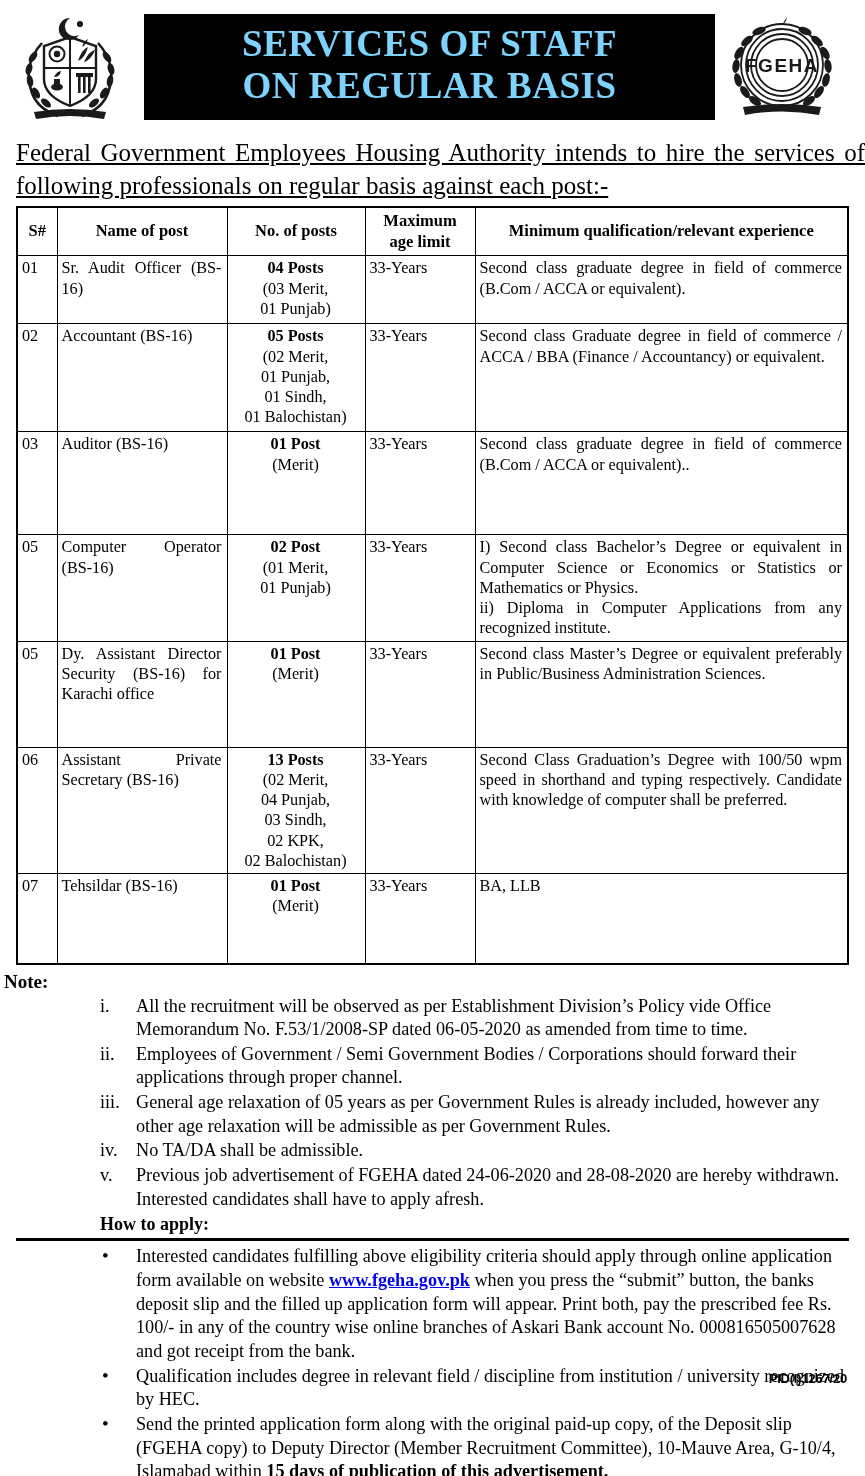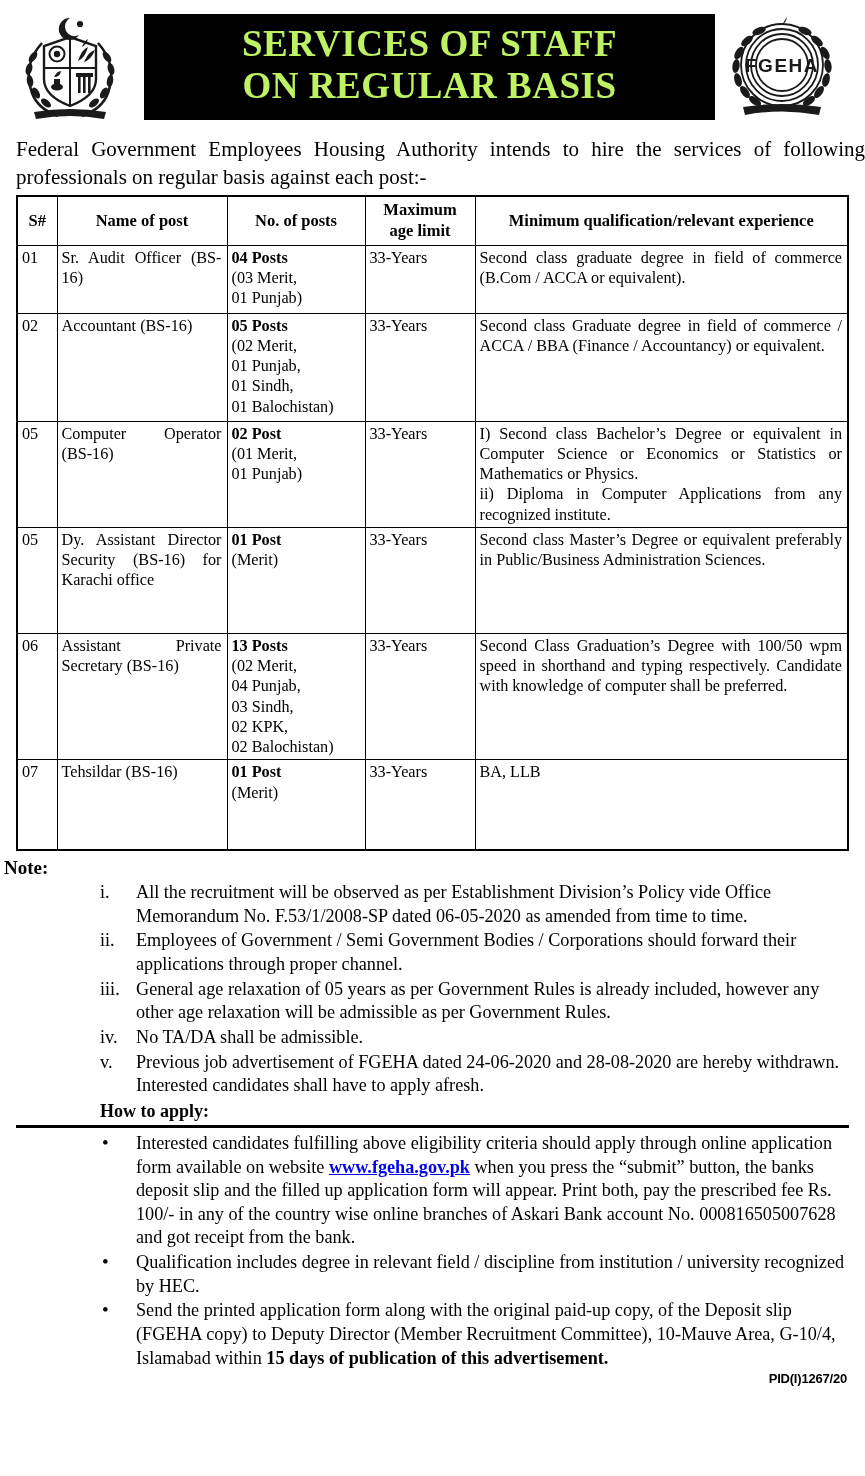--- a/index.html
+++ b/index.html
@@ -33,45 +33,46 @@
   .logo-left, .logo-right {
     width: 118px;
     flex: 0 0 auto;
     display: flex;
     align-items: center;
   }
   .logo-right { width: 130px; }
   .title-banner {
     flex: 1 1 auto;
     background: #000;
-    color: #bef264;
+    color: #7dd3fc;
     margin: 6px 8px 10px 8px;
     display: flex;
     flex-direction: column;
     align-items: center;
     justify-content: center;
     padding: 6px 0 10px 0;
   }
   .title-line {
     font-family: "Liberation Serif", "DejaVu Serif", serif;
     font-weight: bold;
     font-size: 37px;
     line-height: 1.14;
     letter-spacing: 0.5px;
     text-align: center;
     white-space: nowrap;
   }
 
   
   .intro {
     padding: 6px 0 4px 16px;
-    font-size: 21px;
+    font-size: 25px;
     line-height: 1.32;
     text-align: justify;
     text-align-last: left;
+    text-decoration: underline;
   }
 
   
   .tbl-wrap { padding: 0 16px; }
   table.jobs {
     width: 100%;
     border-collapse: collapse;
     border: 2px solid #000;
     table-layout: fixed;
   }
@@ -90,21 +91,21 @@
     padding: 3px 4px;
   }
   col.c-sn   { width: 40px; }
   col.c-name { width: 170px; }
   col.c-posts{ width: 138px; }
   col.c-age  { width: 110px; }
   col.c-qual { width: auto; }
 
   td.sn { text-align: left; padding-left: 7px; }
   td.name { text-align: justify; text-align-last: left; margin-top: 24px; }
-  td.posts { }
+  td.posts { text-align: center; }
   td.posts .bold { font-weight: bold; }
   td.age { text-align: left; padding-left: 8px; }
   td.qual { text-align: justify; text-align-last: left; }
   .jline { display: block; }
 
   
   .note-head {
     font-weight: bold;
     font-size: 19px;
     padding: 6px 0 2px 4px;
@@ -330,20 +331,32 @@
             <span class="jline">(02 Merit,</span>
             <span class="jline">01 Punjab,</span>
             <span class="jline">01 Sindh,</span>
             <span class="jline">01 Balochistan)</span>
           </td>
           <td class="age">33-Years</td>
           <td class="qual">
             <span class="jline">Second class Graduate degree in field of commerce / ACCA / BBA (Finance / Accountancy) or equivalent.</span>
           </td>
         </tr>
+        <tr style="height:103px">
+          <td class="sn">03</td>
+          <td class="name">Auditor (BS-16)</td>
+          <td class="posts">
+            <span class="bold jline">01 Post</span>
+            <span class="jline">(Merit)</span>
+          </td>
+          <td class="age">33-Years</td>
+          <td class="qual">
+            <span class="jline">Second class graduate degree in field of commerce (B.Com / ACCA or equivalent)..</span>
+          </td>
+        </tr>
         <tr style="height:105px">
           <td class="sn">05</td>
           <td class="name">Computer Operator (BS-16)</td>
           <td class="posts">
             <span class="bold jline">02 Post</span>
             <span class="jline">(01 Merit,</span>
             <span class="jline">01 Punjab)</span>
           </td>
           <td class="age">33-Years</td>
           <td class="qual">

